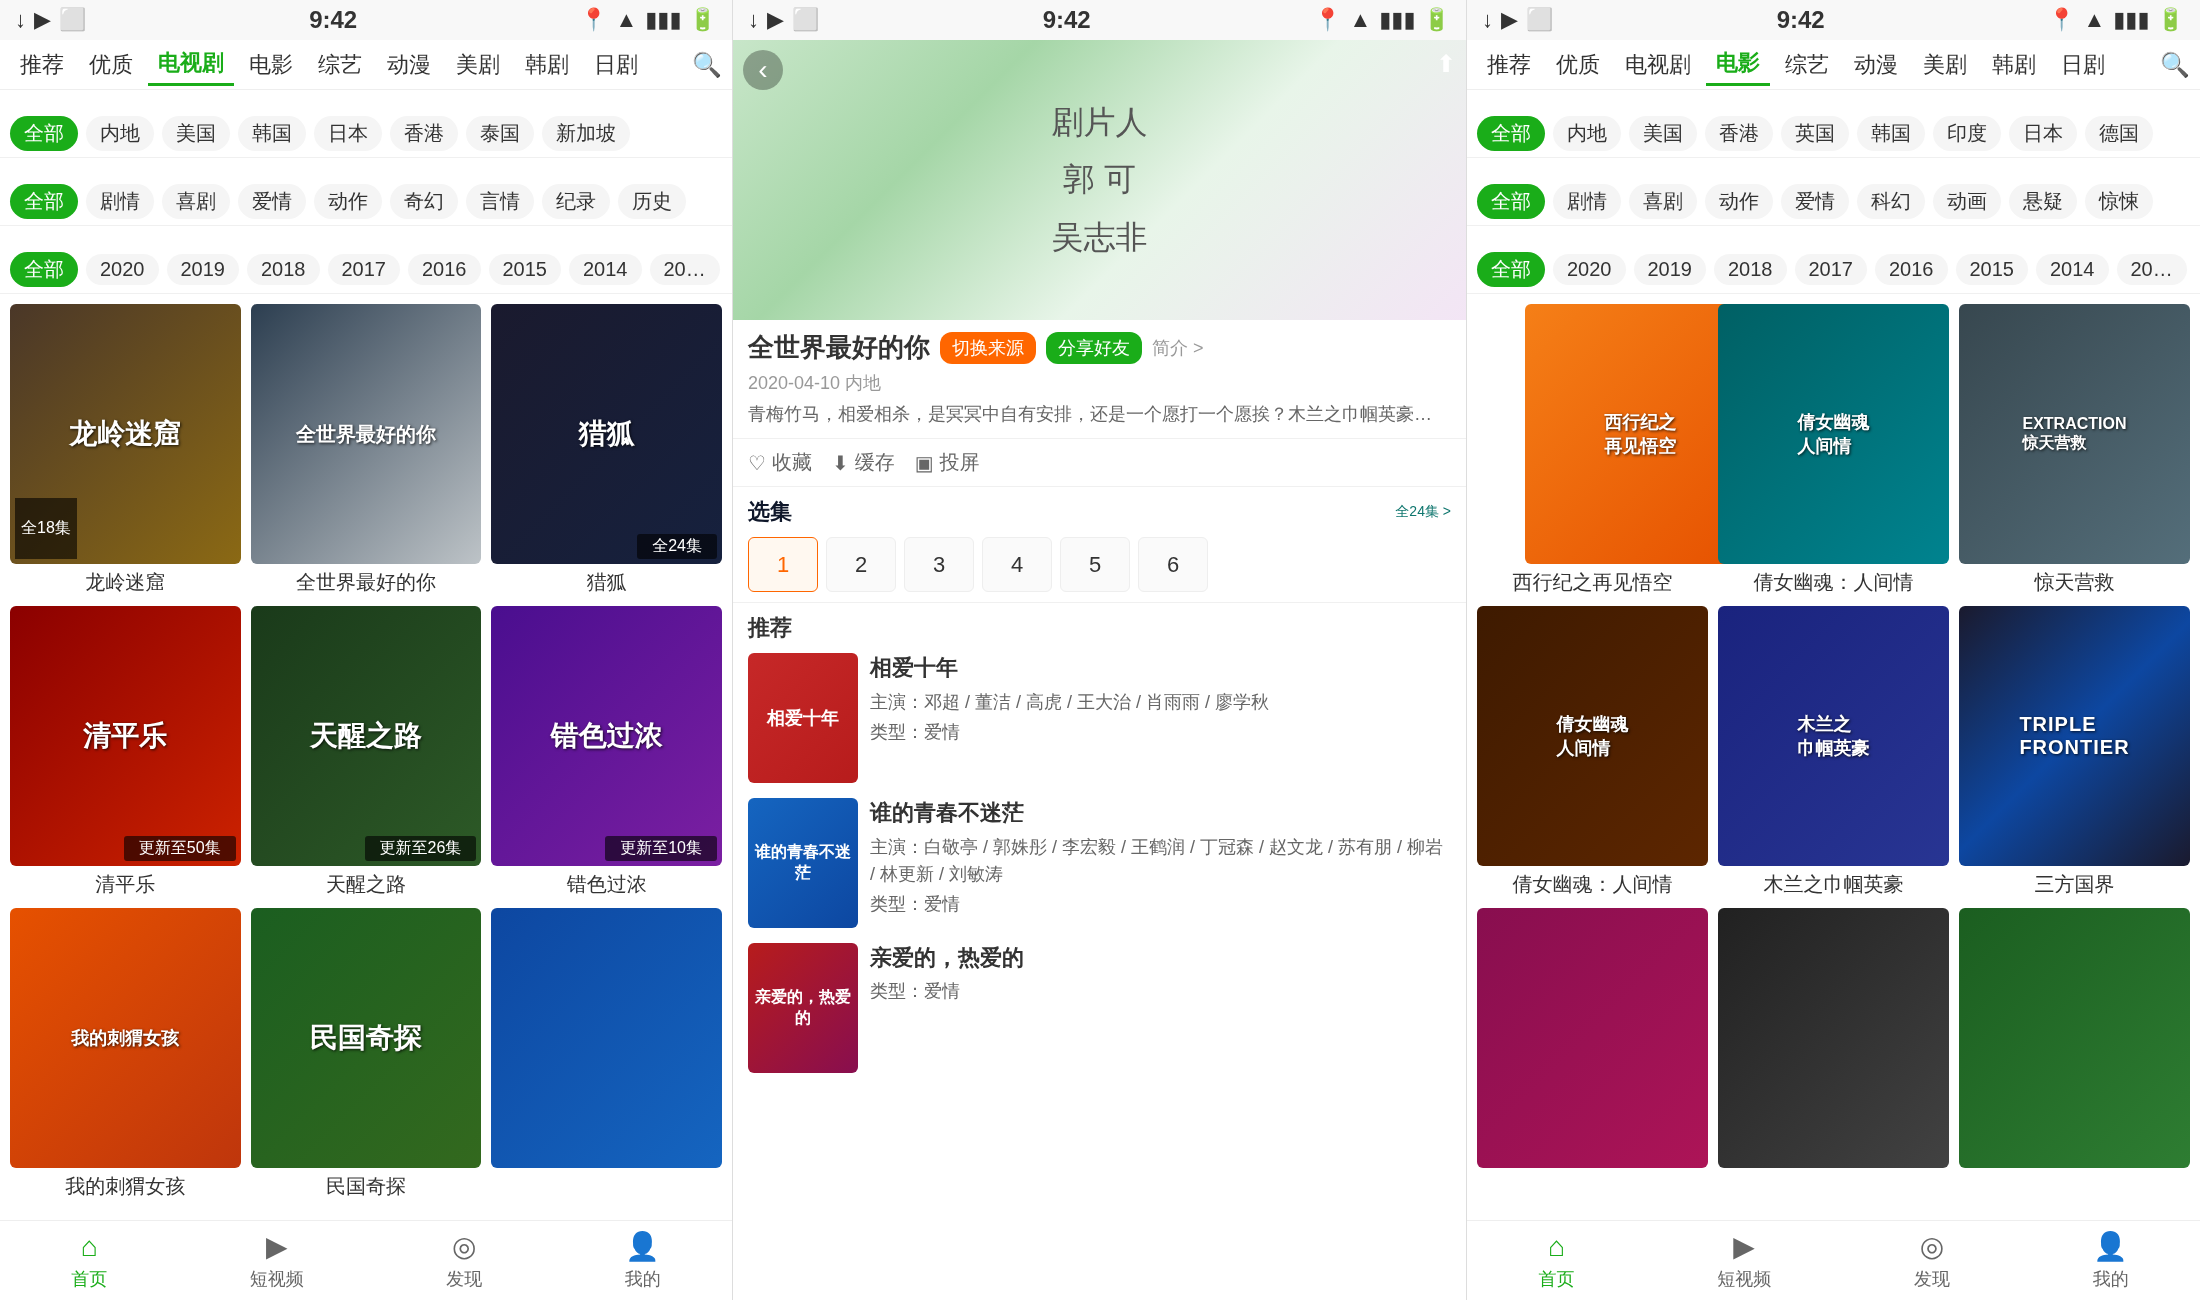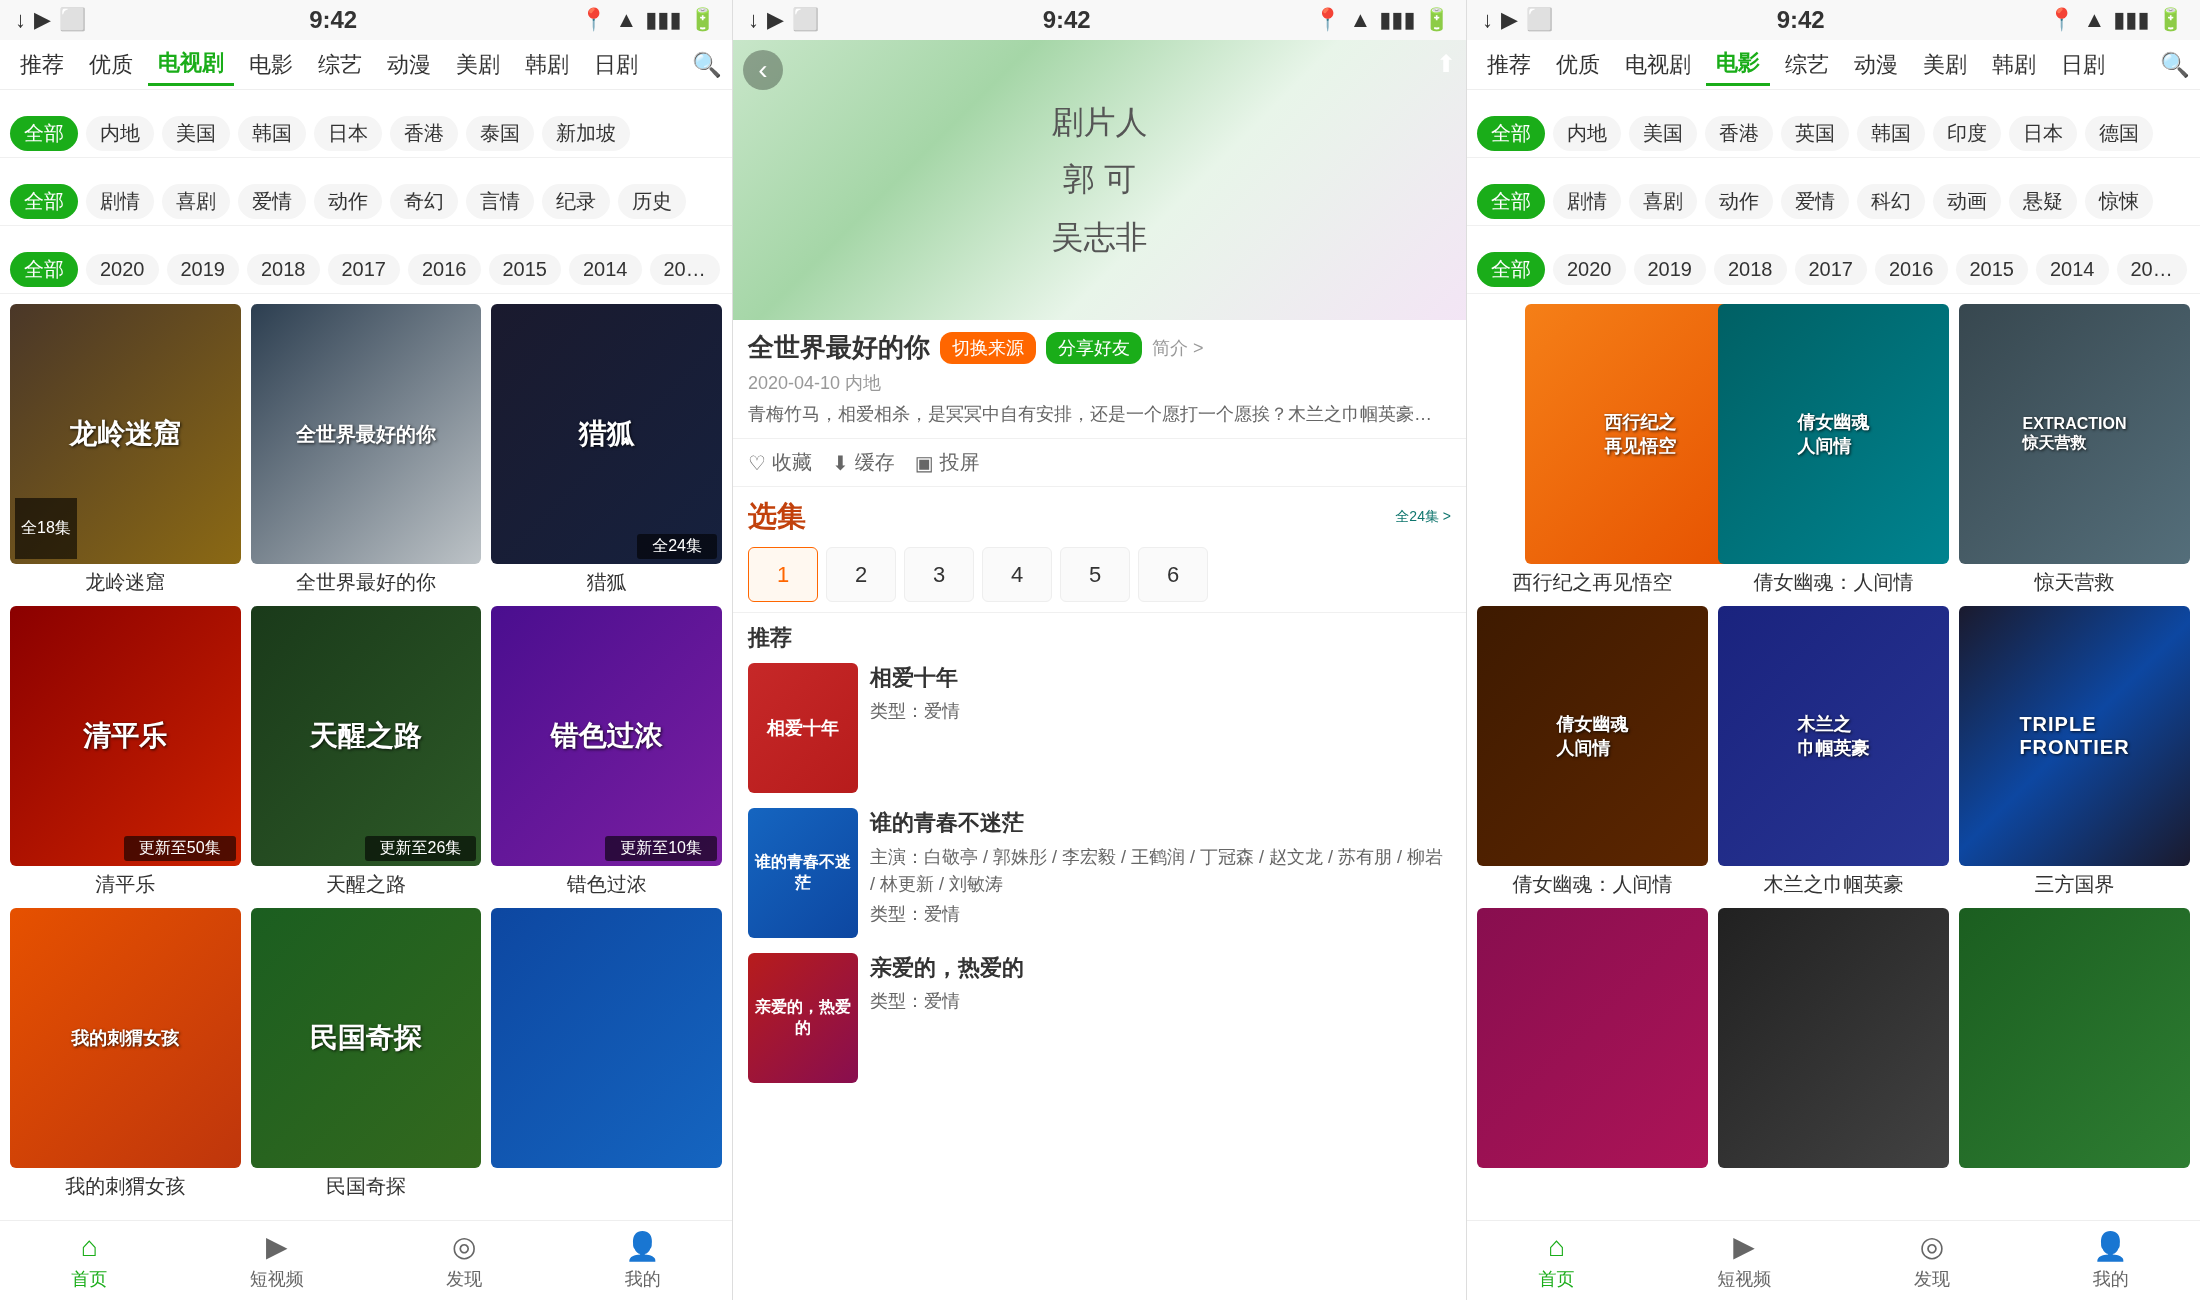--- a/index.html
+++ b/index.html
@@ -293,21 +293,21 @@
     .episodes-section {
       padding: 10px 15px;
       border-bottom: 1px solid #f0f0f0;
     }
     .episodes-header {
       display: flex;
       justify-content: space-between;
       align-items: center;
       margin-bottom: 10px;
     }
-    .episodes-title { font-size: 29px; font-weight: bold; color: #c2410c; }
+    .episodes-title { font-size: 22px; font-weight: bold; color: #0f172a; }
     .episodes-count { font-size: 14px; color: #0f766e; }
     .episodes-grid {
       display: flex;
       gap: 8px;
     }
     .episode-btn {
       width: 70px;
       height: 55px;
       border: 1px solid #eee;
       border-radius: 6px;
@@ -605,20 +605,21 @@
     </div>
   </div>
 
   <div class="recommend-section">
     <div class="recommend-title">推荐</div>
 
     <div class="recommend-item">
       <div class="rec-poster c-rec1">相爱十年</div>
       <div class="rec-info">
         <div class="rec-name">相爱十年</div>
+        <div class="rec-cast">主演：邓超 / 董洁 / 高虎 / 王大治 / 肖雨雨 / 廖学秋</div>
         <div class="rec-type">类型：爱情</div>
       </div>
     </div>
 
     <div class="recommend-item">
       <div class="rec-poster c-rec2" style="font-size:16px; text-align:center; padding:5px;">谁的青春不迷茫</div>
       <div class="rec-info">
         <div class="rec-name">谁的青春不迷茫</div>
         <div class="rec-cast">主演：白敬亭 / 郭姝彤 / 李宏毅 / 王鹤润 / 丁冠森 / 赵文龙 / 苏有朋 / 柳岩 / 林更新 / 刘敏涛</div>
         <div class="rec-type">类型：爱情</div>

